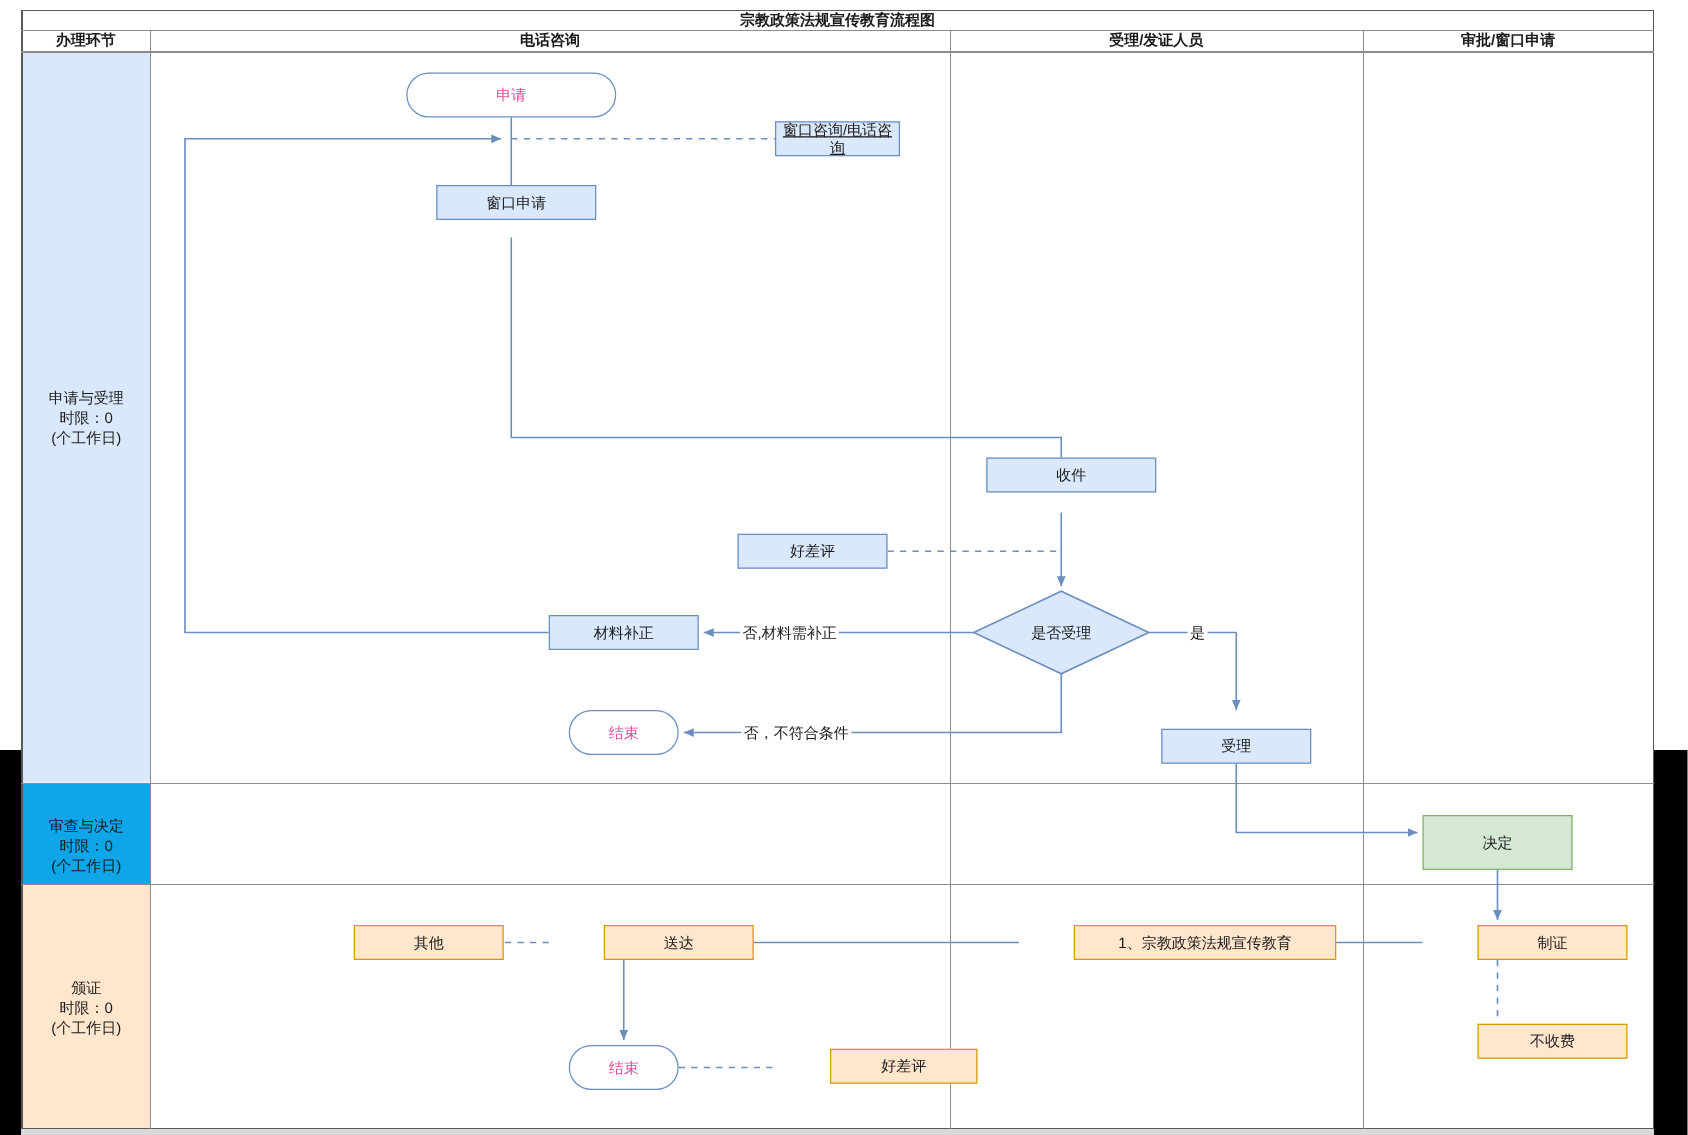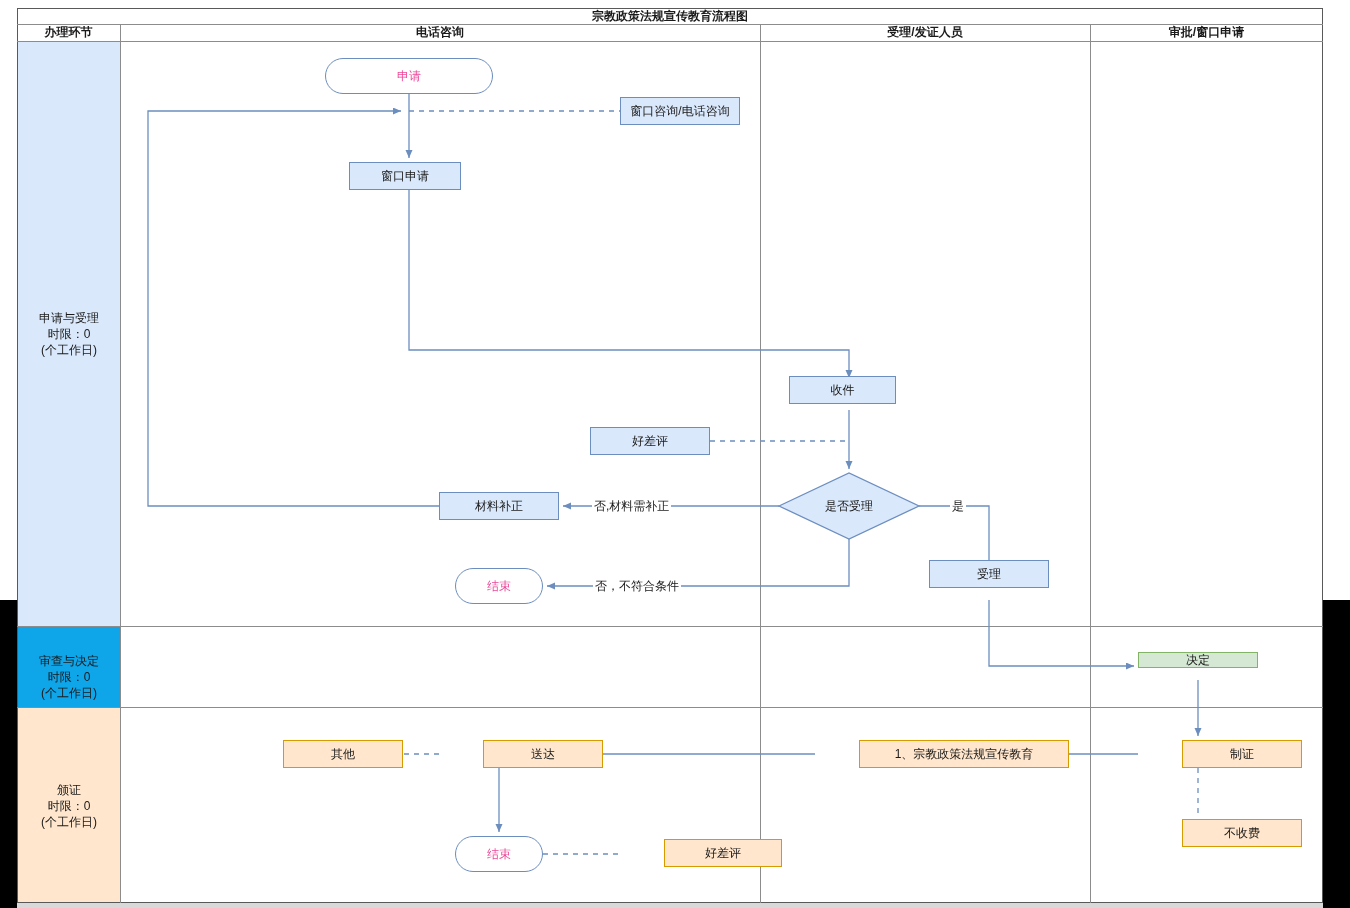--- a/index.html
+++ b/index.html
@@ -98,29 +98,29 @@
   <polygon points="779,506 849,473 919,506 849,539" fill="#dae8fc" stroke="#6c8ebf" stroke-width="1.3"></polygon>
 </svg>
 
 <div class="title-row">宗教政策法规宣传教育流程图</div>
 <div class="cell-label" style="left:17px;top:24px;width:103px;height:17px;">办理环节</div>
 <div class="cell-label" style="left:120px;top:24px;width:640px;height:17px;">电话咨询</div>
 <div class="cell-label" style="left:760px;top:24px;width:330px;height:17px;">受理/发证人员</div>
 <div class="cell-label" style="left:1090px;top:24px;width:233px;height:17px;">审批/窗口申请</div>
 
 <div class="node stadium" style="left:325px;top:58px;width:168px;height:36px;">申请</div>
-<div class="node blue" style="left:620px;top:97px;width:120px;height:28px;">窗口咨询/电话咨询</div>
-<div class="node blue" style="left:349px;top:162px;width:112px;height:28px;text-align:right;">窗口申请</div>
-<div class="node blue" style="left:789px;top:376px;width:107px;height:28px;">收件</div>
+<div class="node blue" style="left:620px;top:97px;width:100px;height:28px;text-decoration:underline;">窗口咨询/电话咨询</div>
+<div class="node blue" style="left:349px;top:148px;width:128px;height:28px;text-align:right;">窗口申请</div>
+<div class="node blue" style="left:789px;top:366px;width:136px;height:28px;">收件</div>
 <div class="node blue" style="left:590px;top:427px;width:120px;height:28px;">好差评</div>
 <div class="node diamond-label" style="left:779px;top:473px;width:140px;height:66px;">是否受理</div>
 <div class="node blue" style="left:439px;top:492px;width:120px;height:28px;">材料补正</div>
-<div class="node blue" style="left:929px;top:560px;width:120px;height:28px;">受理</div>
+<div class="node blue" style="left:929px;top:583px;width:120px;height:28px;">受理</div>
 <div class="node stadium" style="left:455px;top:568px;width:88px;height:36px;">结束</div>
-<div class="node green" style="left:1138px;top:652px;width:120px;height:16px;font-family:Liberation Serif, serif;">决定</div>
+<div class="node green" style="left:1138px;top:652px;width:120px;height:44px;font-family:Liberation Serif, serif;">决定</div>
 <div class="node orange" style="left:1138px;top:740px;width:120px;height:28px;">制证</div>
 <div class="node orange" style="left:815px;top:740px;width:210px;height:28px;">1、宗教政策法规宣传教育</div>
 <div class="node orange" style="left:439px;top:740px;width:120px;height:28px;">送达</div>
 <div class="node orange" style="left:239px;top:740px;width:120px;height:28px;">其他</div>
 <div class="node stadium" style="left:455px;top:836px;width:88px;height:36px;">结束</div>
 <div class="node orange" style="left:620px;top:839px;width:118px;height:28px;">好差评</div>
 <div class="node orange" style="left:1138px;top:819px;width:120px;height:28px;">不收费</div>
 
 <div class="edge-label" style="left:592px;top:499px;">否,材料需补正</div>
 <div class="edge-label" style="left:593px;top:579px;">否，不符合条件</div>

